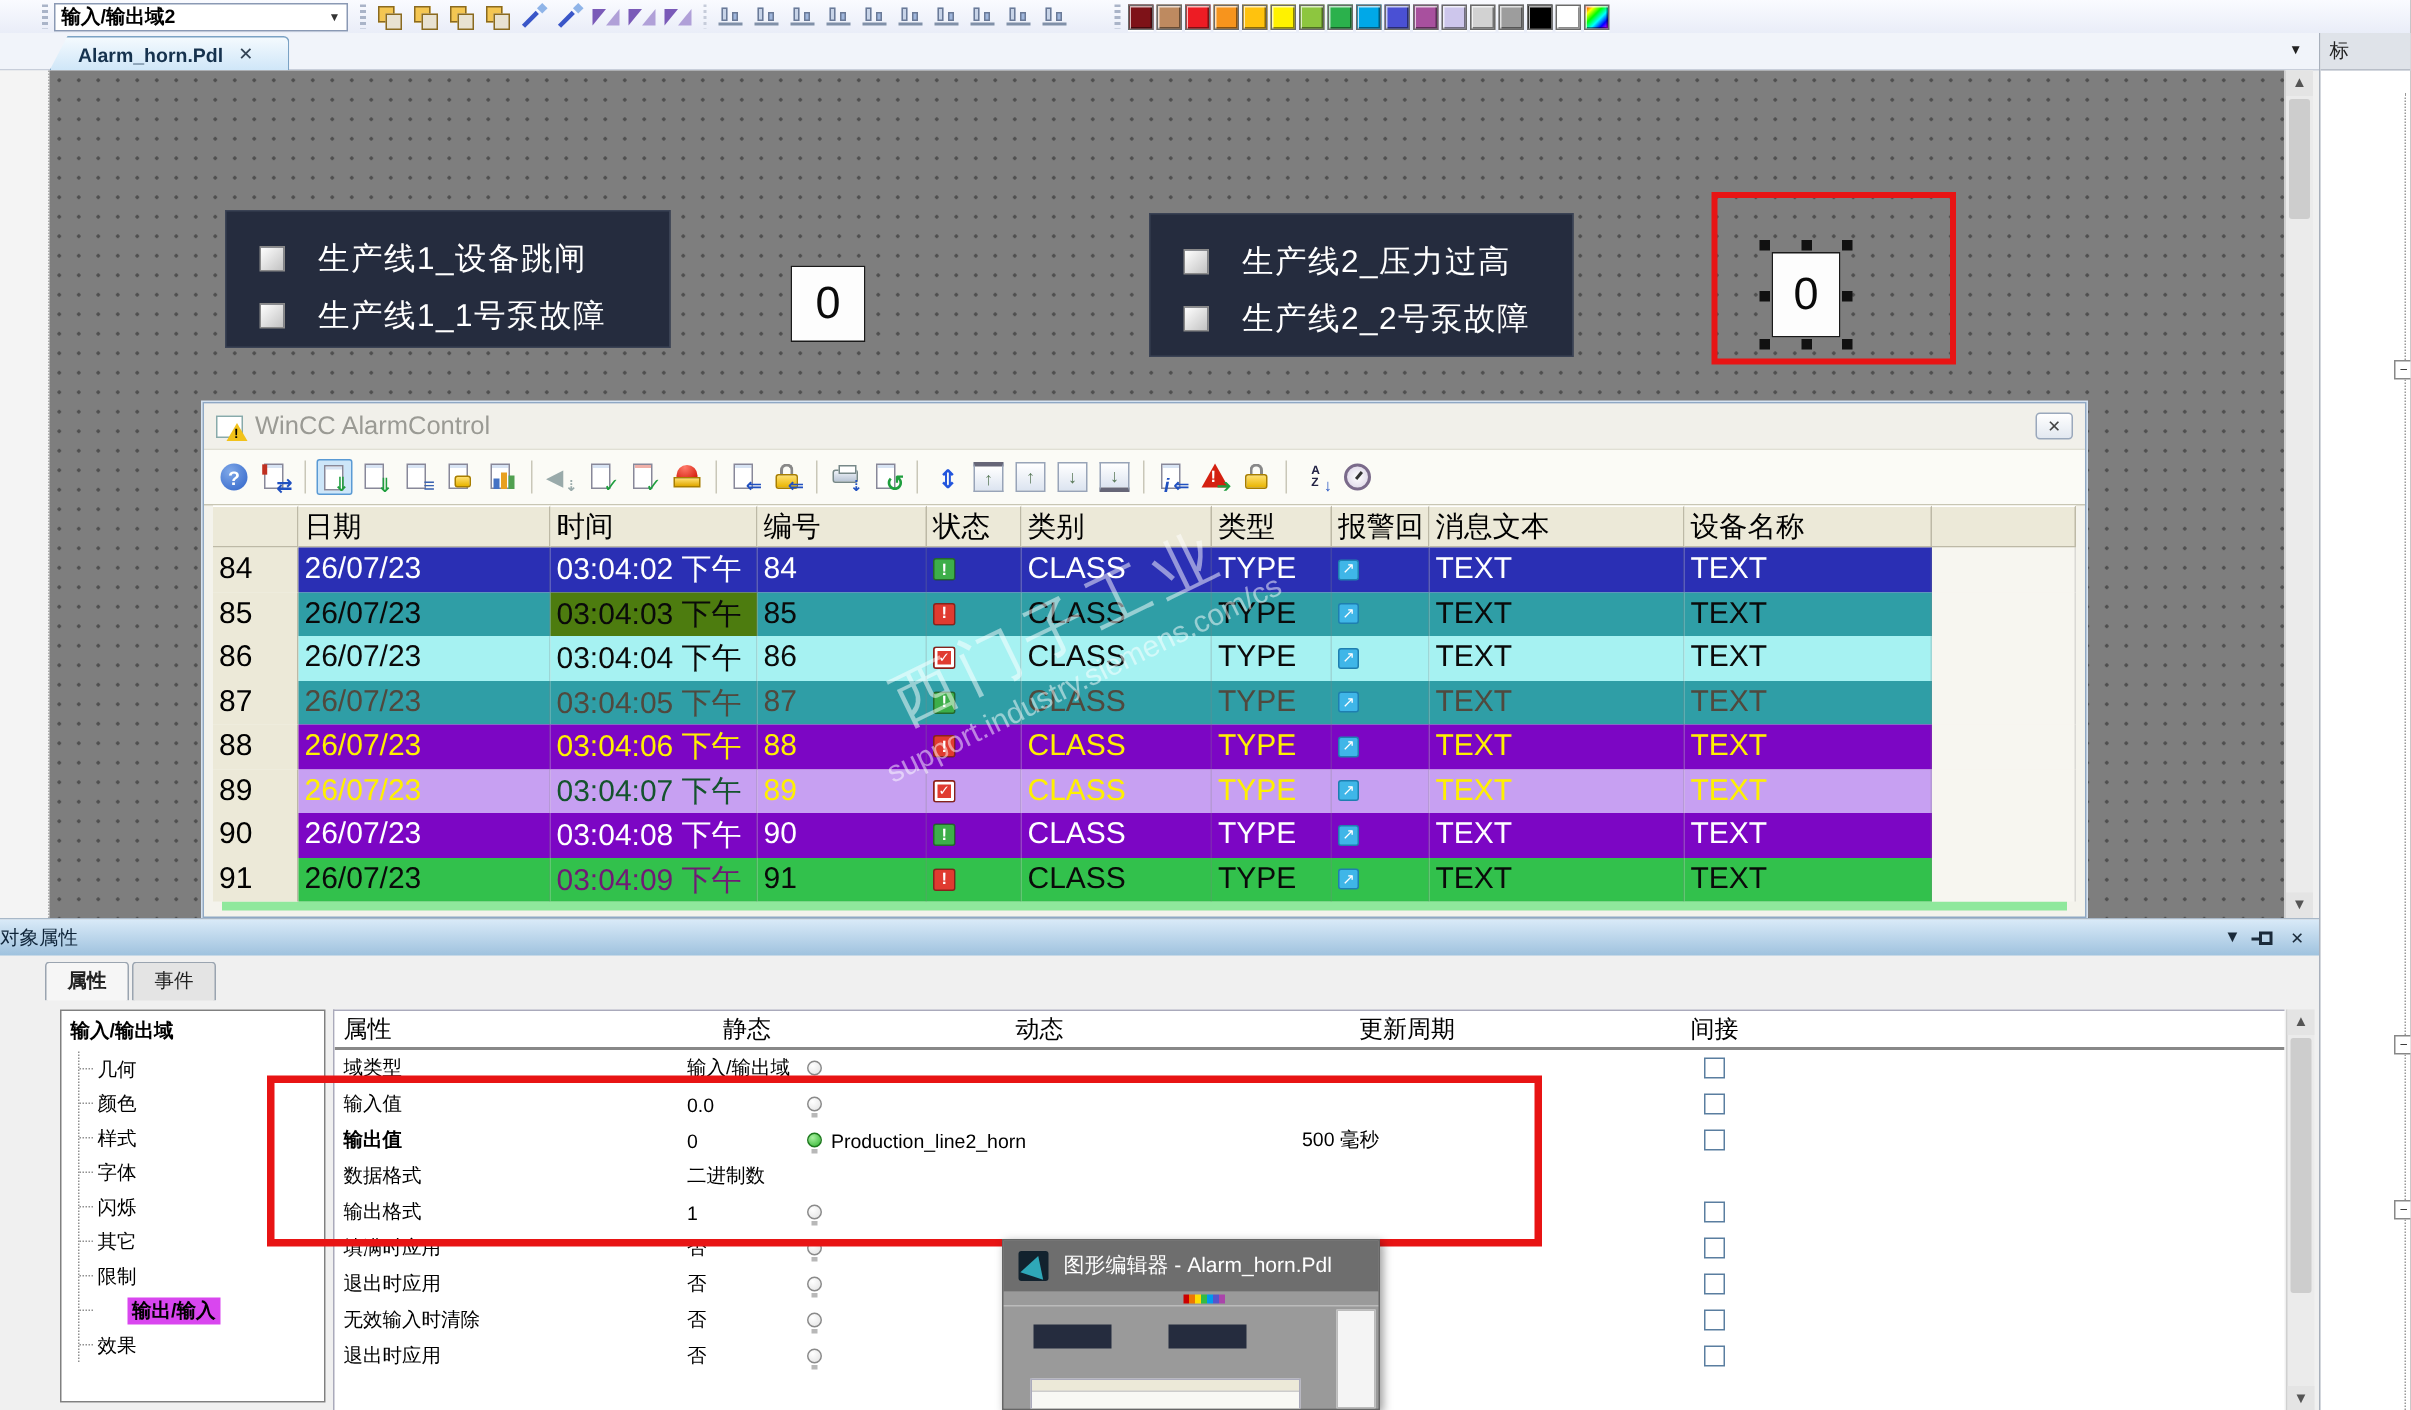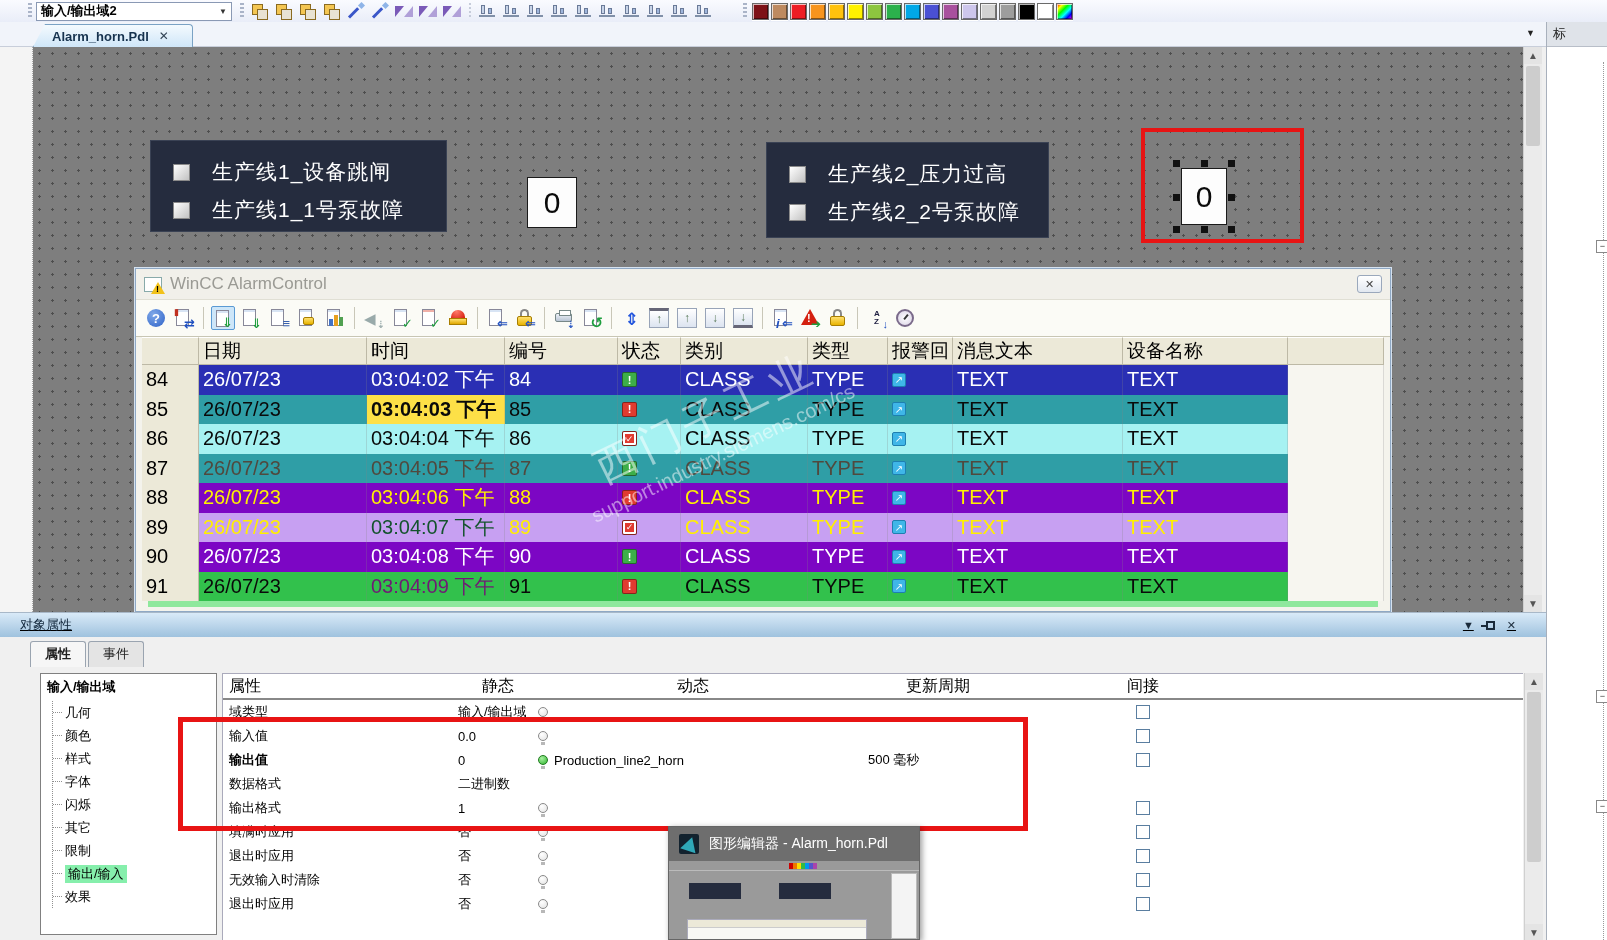--- a/index.html
+++ b/index.html
@@ -115,35 +115,35 @@
   #watermark .w1 { font-size:42px; letter-spacing:6px; }
   #watermark .w2 { font-size:20px; }
 
   
   .vscroll { position:absolute; background:#EBEBEB; border-left:1px solid #D0D0D0; }
   .varrow { position:absolute; left:0; width:100%; height:17px; color:#555; font-size:10px; display:flex; align-items:center; justify-content:center; background:#E4E4E4; }
   .vthumb { position:absolute; left:2px; right:2px; background:#CDCDCD; border-radius:2px; }
 
   
   #props { position:absolute; left:0; top:612px; width:1546px; height:328px; background:#F0F0F0; border-top:1px solid #A8B8C8; }
-  #props-title { height:24px; background:linear-gradient(#D9EAF8,#9FC2DE); display:flex; align-items:center; padding:0 20px;text-decoration:underline; }
+  #props-title { height:24px; background:linear-gradient(#D9EAF8,#9FC2DE); display:flex; align-items:center; padding:0 0; }
   #props-title .t { font-size:13px; color:#10253A; }
   #props-btns { margin-left:auto; display:flex; align-items:center; gap:12px; margin-right:10px; color:#1A2A3A; }
   #props-btns .b { font-size:11px; font-weight:bold; }
   .pinic { display:inline-block; width:9px; height:9px; border:2px solid #1A2A3A; position:relative; }
   .pinic::before { content:""; position:absolute; left:-7px; top:2px; width:5px; height:2px; background:#1A2A3A; }
   #props-tabs { position:absolute; left:30px; top:28px; height:26px; display:flex; gap:2px; }
   .ptab { padding:3px 14px; font-size:13px; border:1px solid #9AA4B0; border-bottom:none; border-radius:3px 3px 0 0; background:#E4E4E4; color:#222; }
   .ptab.active { background:#F6F6F6; font-weight:bold; position:relative; top:0px; }
   #tree-box { position:absolute; left:40px; top:60px; width:177px; height:262px; background:#FFF; border:1px solid #808080; overflow:hidden; padding:4px 0 0 6px; }
   .tree-root { font-size:13px; font-weight:bold; color:#000; height:23px; }
   .tree-kids { margin-left:5px; border-left:1px dotted #909090; }
   .tree-item { font-size:13px; color:#000; height:23px; display:flex; align-items:center; }
   .tree-item::before { content:""; width:9px; border-top:1px dotted #909090; margin-right:3px; }
-  .tree-item.sel span { font-weight:normal; background:#86efac; padding:0 3px; }
+  .tree-item.sel span { font-weight:bold; background:#d946ef; padding:0 3px;margin-left:20px; }
   #prop-table { position:absolute; left:222px; top:60px; width:1301px; height:268px; background:#FFF; border:1px solid #AAB; border-right:none; overflow:hidden; }
   #prop-header { display:flex; height:26px; border-bottom:2px solid #888; align-items:center; background:#FFF; }
   .ph0{width:235px; padding-left:6px;} .ph1{width:80px; text-align:center;} .ph2{width:310px; text-align:center;}
   .ph3{width:180px; text-align:center;} .ph4{width:90px;} .ph5{width:50px; text-align:center;}
   .prow { display:flex; height:24px; align-items:center; }
   .prow .name { width:235px; padding-left:6px; font-size:13px; color:#000; }
   .prow .stat { width:80px; font-size:13px; color:#000; white-space:nowrap; }
   .prow .dyn { width:310px; font-size:13px; color:#000; display:flex; align-items:center; gap:6px; }
   .prow .cyc { width:180px; font-size:13px; color:#000; padding-left:20px; }
   .prow .sp { width:90px; }
@@ -492,21 +492,21 @@
               <span class="acell c7" style="background: rgb(42, 47, 180); color: rgb(255, 255, 255);">
                 <span class="ack">↗</span>
               </span>
               <span class="acell c8" style="background: rgb(42, 47, 180); color: rgb(255, 255, 255);">TEXT</span>
               <span class="acell c9" style="background: rgb(42, 47, 180); color: rgb(255, 255, 255);">TEXT</span>
               <span class="acell c10 fillcell"></span>
             </div>
             <div class="arow">
               <span class="acell c0 numcell">85</span>
               <span class="acell c1" style="background: rgb(47, 158, 166); color: rgb(10, 10, 10);">26/07/23</span>
-              <span class="acell c2" style="background: #fde047; color: rgb(10, 10, 10); font-weight: bold;">03:04:03 下午</span>
+              <span class="acell c2" style="background: #4d7c0f; color: rgb(10, 10, 10);">03:04:03 下午</span>
               <span class="acell c3" style="background: rgb(47, 158, 166); color: rgb(10, 10, 10);">85</span>
               <span class="acell c4" style="background: rgb(47, 158, 166); color: rgb(10, 10, 10);">
                 <span class="st red-excl">!</span>
               </span>
               <span class="acell c5" style="background: rgb(47, 158, 166); color: rgb(10, 10, 10);">CLASS</span>
               <span class="acell c6" style="background: rgb(47, 158, 166); color: rgb(10, 10, 10);">TYPE</span>
               <span class="acell c7" style="background: rgb(47, 158, 166); color: rgb(10, 10, 10);">
                 <span class="ack">↗</span>
               </span>
               <span class="acell c8" style="background: rgb(47, 158, 166); color: rgb(10, 10, 10);">TEXT</span>

